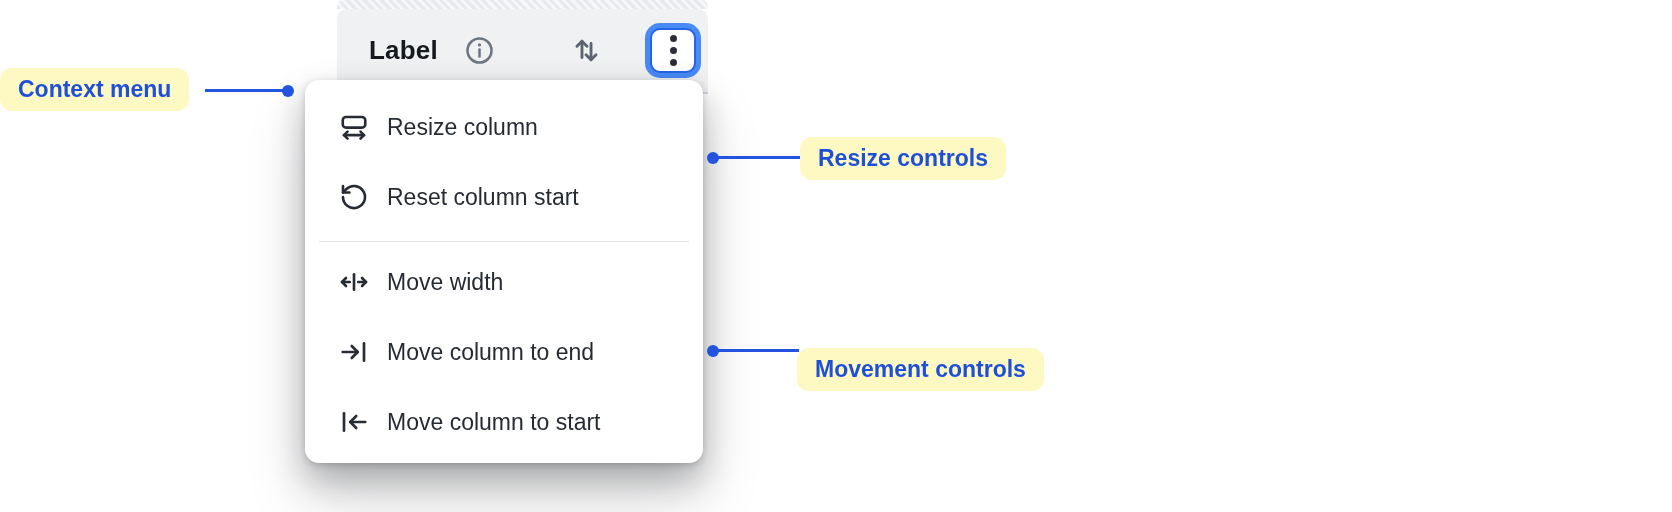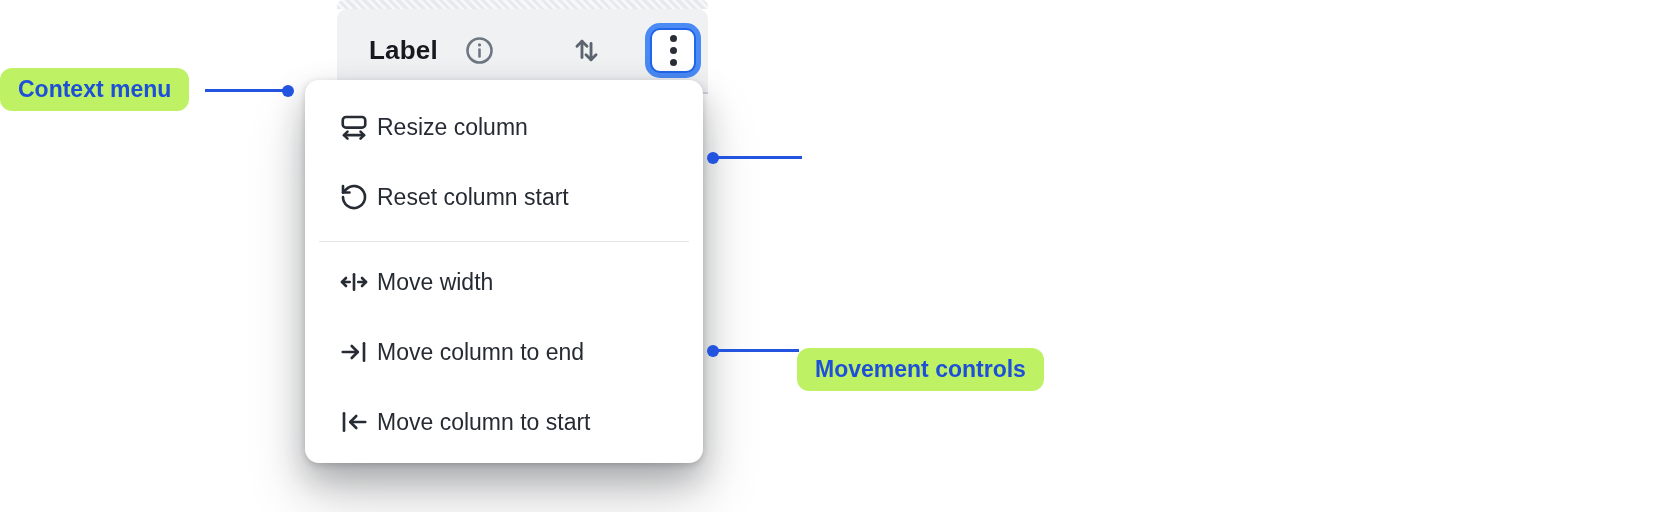--- a/index.html
+++ b/index.html
@@ -28,31 +28,31 @@
     justify-content:center;gap:5px;cursor:pointer;box-sizing:border-box;margin-right:5px;
   }
   .kebab-dot{width:7px;height:7px;border-radius:50%;background:#2a2f37;}
   
   .menu{
     position:absolute;left:305px;top:80px;width:398px;height:383px;background:#ffffff;
     border-radius:14px;box-sizing:border-box;padding:19px 0 13px;
     box-shadow:0 2px 6px rgba(25,28,35,.18),0 16px 32px rgba(25,28,35,.26),0 34px 60px rgba(25,28,35,.18);
   }
   .menu-item{
-    height:56px;margin:0 6px 14px;display:flex;align-items:center;gap:8px;
+    height:56px;margin:0 6px 14px;display:flex;align-items:center;gap:18px;
     padding:0 10px 0 28px;border-radius:8px;cursor:pointer;
   }
   .menu-item:last-child{margin-bottom:0;}
   .menu-item .mi-icon{width:30px;height:30px;flex:0 0 30px;}
   .menu-item .mi-label{font-size:23px;color:#262b33;white-space:nowrap;}
   .menu-divider{height:1px;background:#e4e6ea;margin:16px 14px 12px;}
   
   .pill{
     position:absolute;height:43px;display:inline-flex;align-items:center;
-    background:#bef264;color:#1d4fd8;font-size:23px;font-weight:700;
+    background:#fef9c3;color:#1d4fd8;font-size:23px;font-weight:700;
     border-radius:12px;padding:0 18px;white-space:nowrap;z-index:5;
   }
   .leader{position:absolute;height:3px;background:#2254df;z-index:4;}
   .leader-dot{position:absolute;width:12px;height:12px;border-radius:50%;background:#2254df;z-index:6;}
 </style>
 </head>
 <body>
 
 <div class="canvas">
 
@@ -145,18 +145,19 @@
     </div>
 
   </div>
 
   <div class="pill" style="left:0;top:68px;">Context menu</div>
   <div class="leader" style="left:205px;top:89px;width:83px;"></div>
   <div class="leader-dot" style="left:282px;top:85px;"></div>
 
   <div class="leader-dot" style="left:707px;top:152px;"></div>
   <div class="leader" style="left:713px;top:156px;width:89px;"></div>
+  <div class="pill" style="left:800px;top:137px;">Resize controls</div>
 
   <div class="leader-dot" style="left:707px;top:345px;"></div>
   <div class="leader" style="left:713px;top:349px;width:86px;"></div>
   <div class="pill" style="left:797px;top:348px;">Movement controls</div>
 
 </div>
 
 </body></html>

